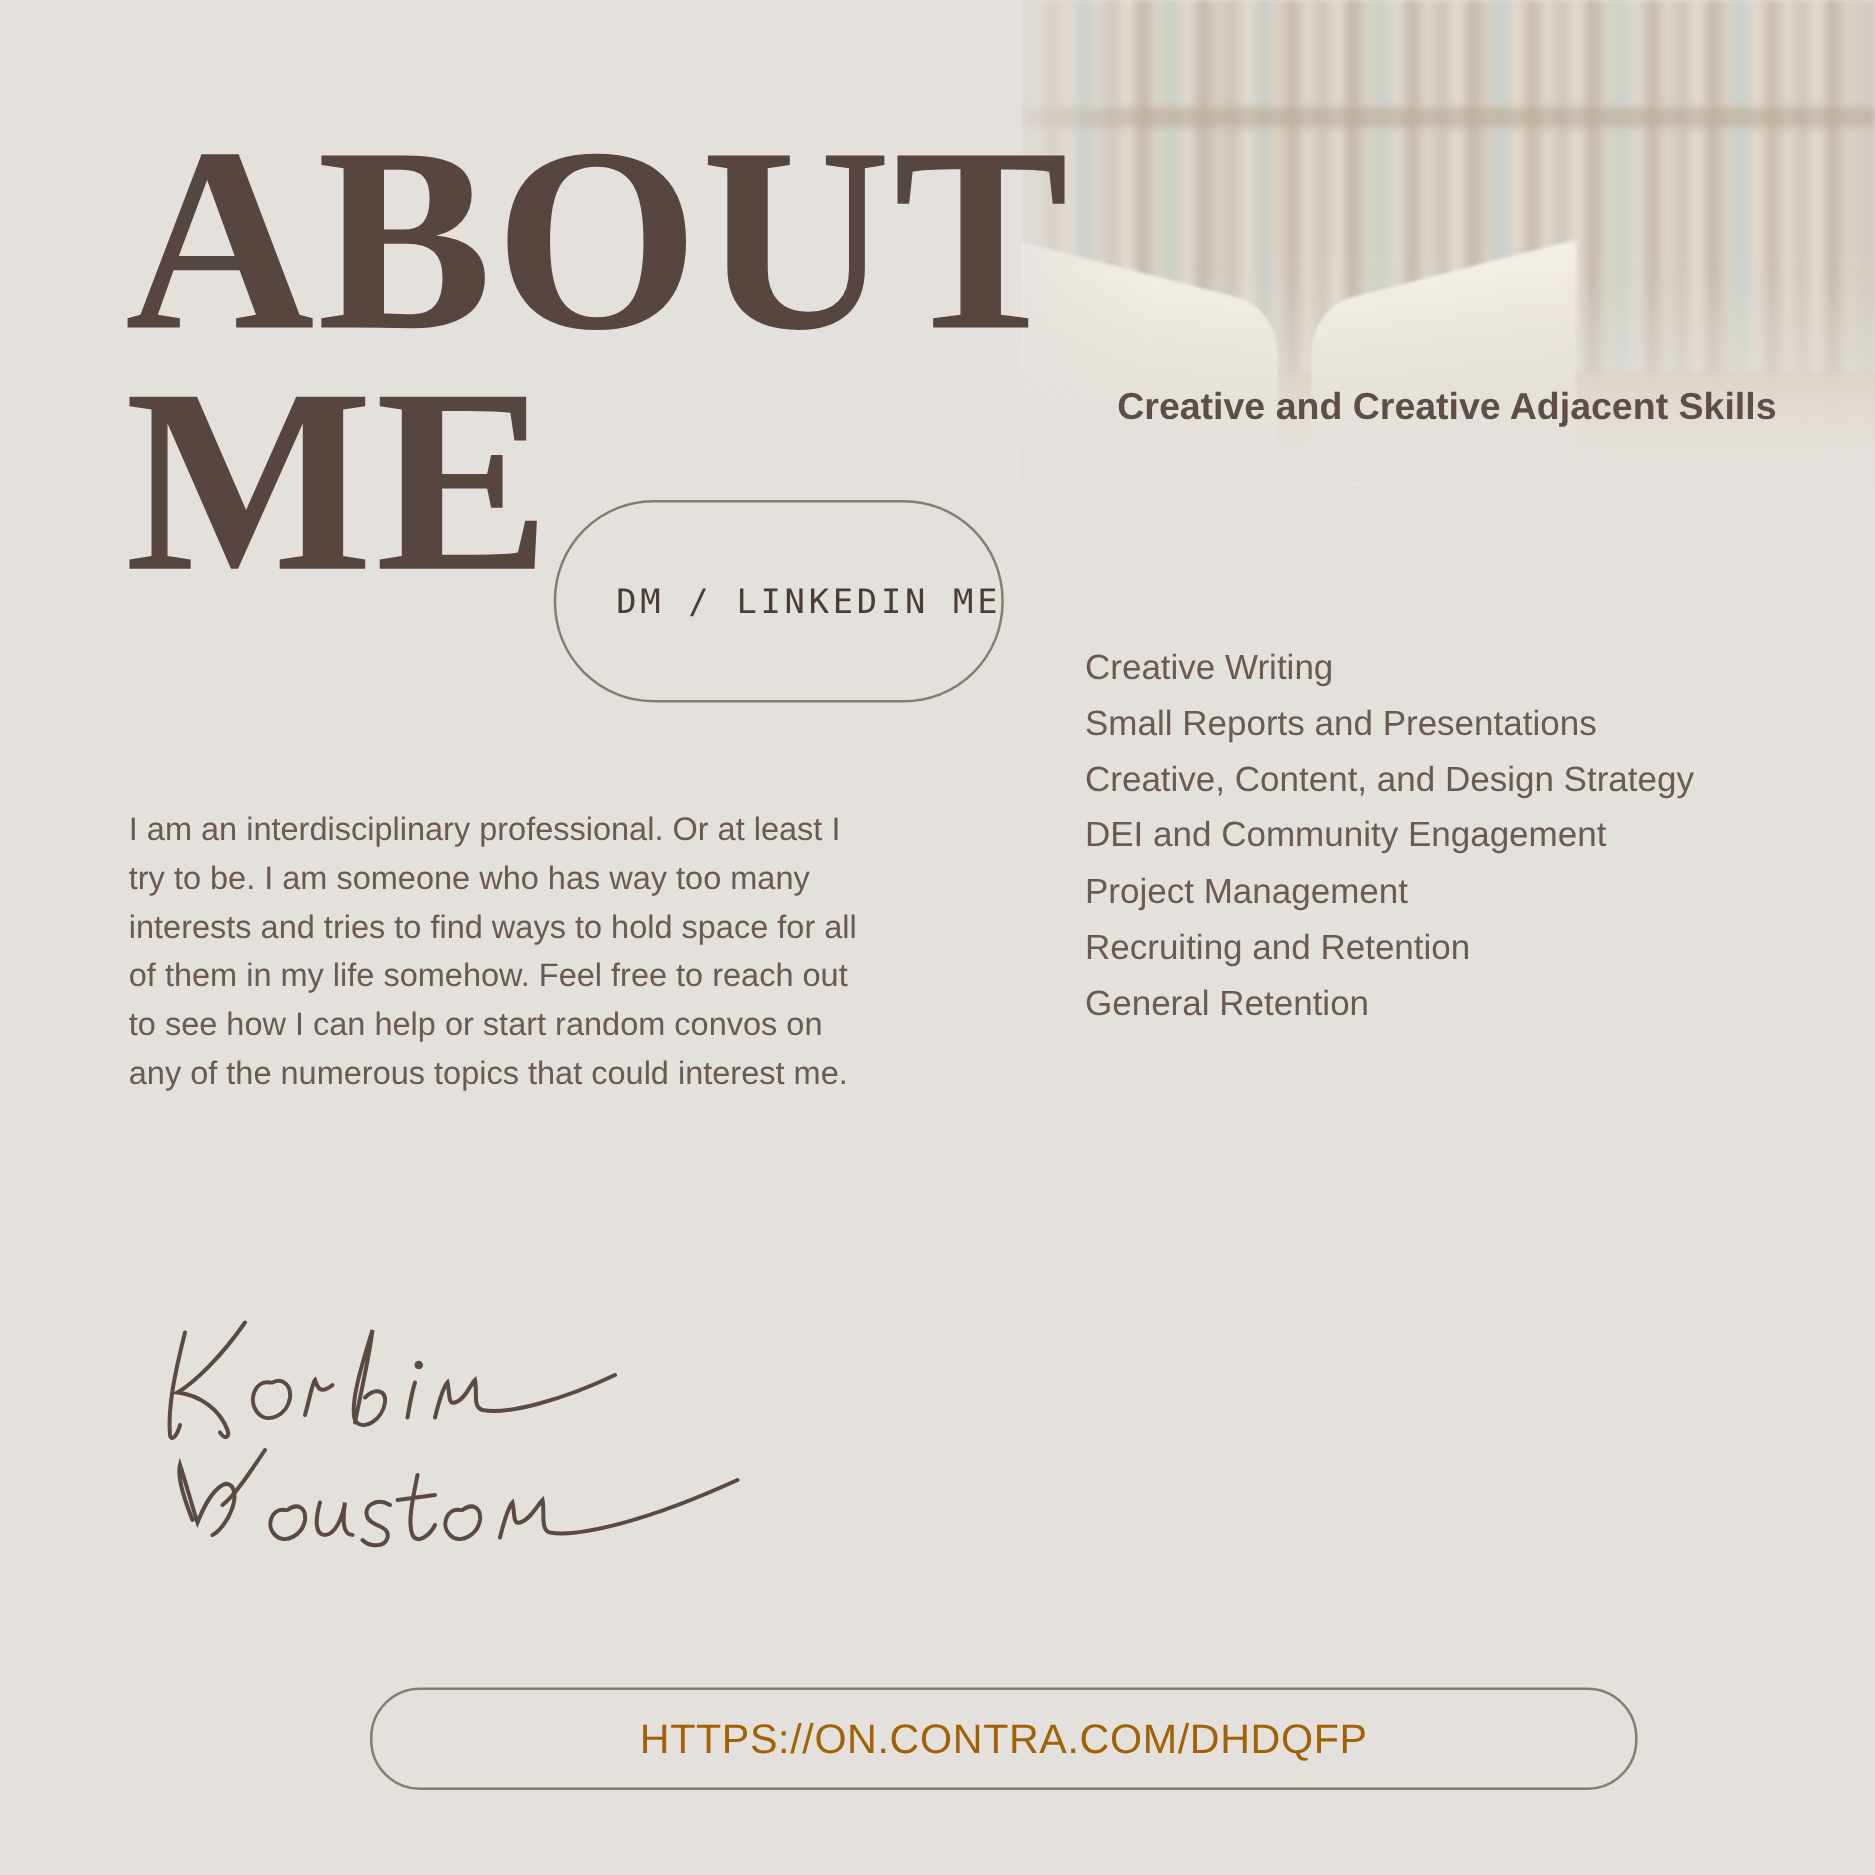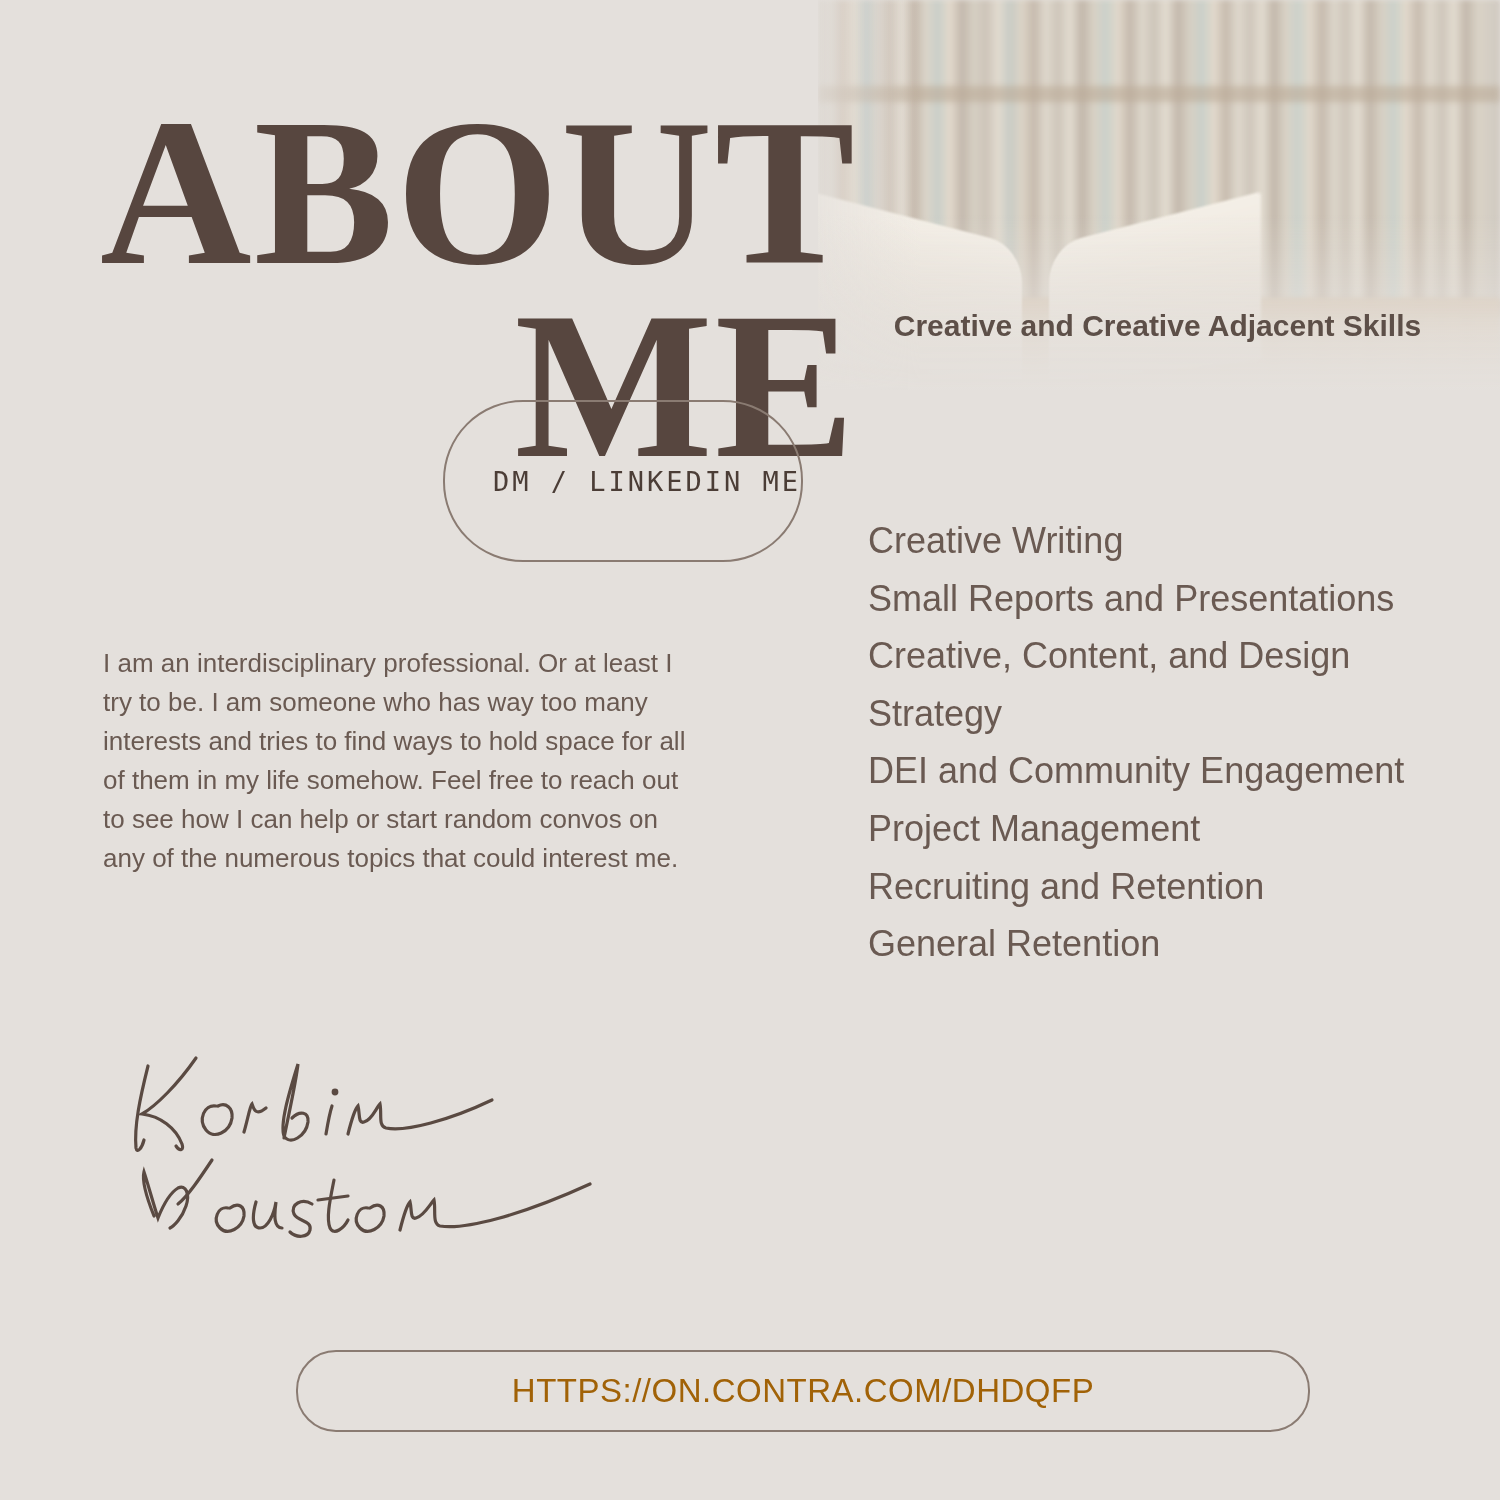--- a/index.html
+++ b/index.html
@@ -102,21 +102,20 @@
   .about-title {
     position: absolute;
     left: 100px;
     top: 96px;
     font-family: "Liberation Serif", serif;
     color: #57463f;
     font-size: 210px;
     line-height: 0.92;
     letter-spacing: 2px;
     margin: 0;
-    text-align: right;
   }
   .about-title .line2 {
     display: block;
   }
 
   .dm-pill {
     position: absolute;
     left: 443px;
     top: 400px;
     width: 356px;
@@ -164,21 +163,21 @@
     font-size: 30px;
     line-height: 1.28;
   }
 
   .skills-list {
     position: absolute;
     left: 868px;
     top: 512px;
     width: 620px;
     color: #6a5a52;
-    font-size: 36px;
+    font-size: 28px;
     line-height: 1.6;
     list-style: none;
     margin: 0;
     padding: 0;
   }
   .skills-list li { white-space: pre-line; }
 
   
   .url-pill {
     position: absolute;

